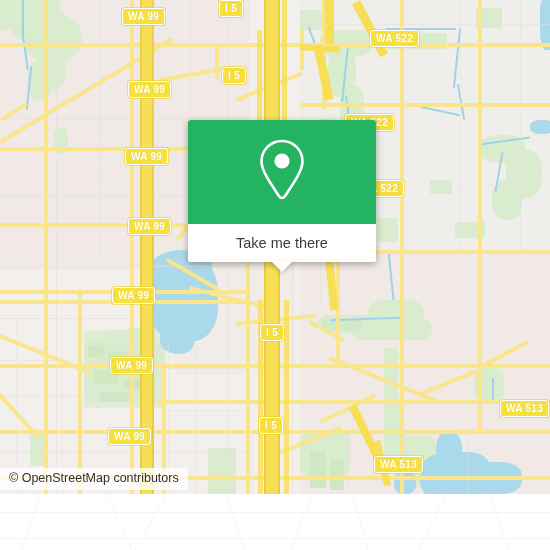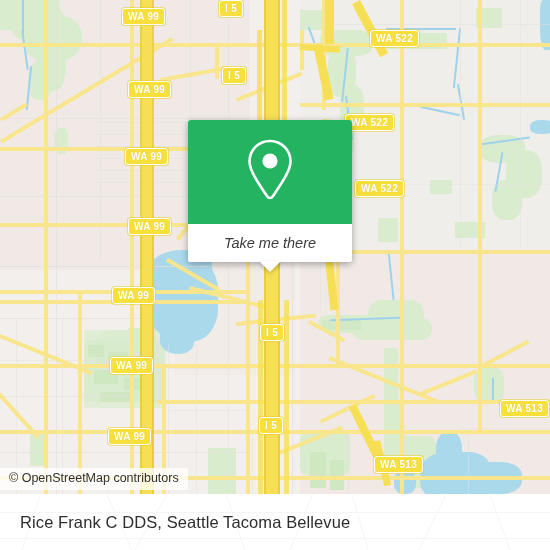--- a/index.html
+++ b/index.html
@@ -44,26 +44,25 @@
     padding:1px 5px 1px 5px;
     text-align:center;
     white-space:nowrap;
     box-shadow:0 0 0 1px rgba(230,205,40,.55);
     text-shadow:0 0 1px rgba(140,120,0,.25);
     box-sizing:content-box;
   }
 
   
   .popup{
-    position:absolute;left:188px;top:120px;width:164px;
+    position:absolute;left:188px;top:120px;width:188px;
     border-radius:3px;
     box-shadow:0 2px 7px rgba(0,0,0,.33);
     background:#ffffff;
     overflow:visible;
-    font-style:italic;
   }
   .popup-head{
     height:104px;background:#24b461;
     border-radius:3px 3px 0 0;
     display:flex;align-items:center;justify-content:center;
   }
   .popup-foot{
     height:38px;background:#ffffff;
     border-radius:0 0 3px 3px;
     display:flex;align-items:center;justify-content:center;
@@ -354,17 +353,16 @@
       <div class="wm" style="left:150px;top:-6px;width:1px;height:70px;transform:rotate(30deg);"></div>
       <div class="wm" style="left:236px;top:-12px;width:1px;height:86px;transform:rotate(-18deg);"></div>
       <div class="wm" style="left:300px;top:-10px;width:1px;height:80px;transform:rotate(22deg);"></div>
       <div class="wm" style="left:360px;top:-8px;width:1px;height:76px;transform:rotate(-16deg);"></div>
       <div class="wm" style="left:430px;top:-12px;width:1px;height:88px;transform:rotate(26deg);"></div>
       <div class="wm" style="left:500px;top:-10px;width:1px;height:80px;transform:rotate(-20deg);"></div>
       <div class="wm" style="left:0;top:18px;width:550px;height:1px;"></div>
       <div class="wm" style="left:0;top:44px;width:550px;height:1px;"></div>
     </div>
     <div class="footer-inner">
-      <div class="footer-title">Rice Frank C DDS, Seattle Tacoma Bellevue</div>
     </div>
   </div>
 
 </div>
 
 </body></html>

